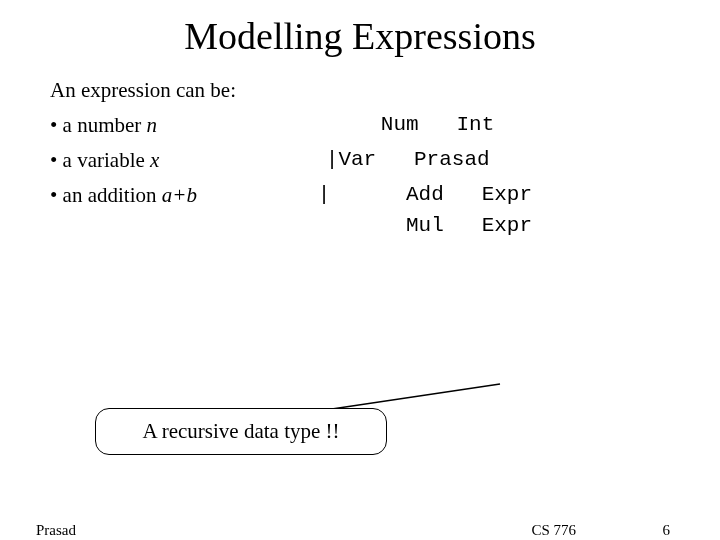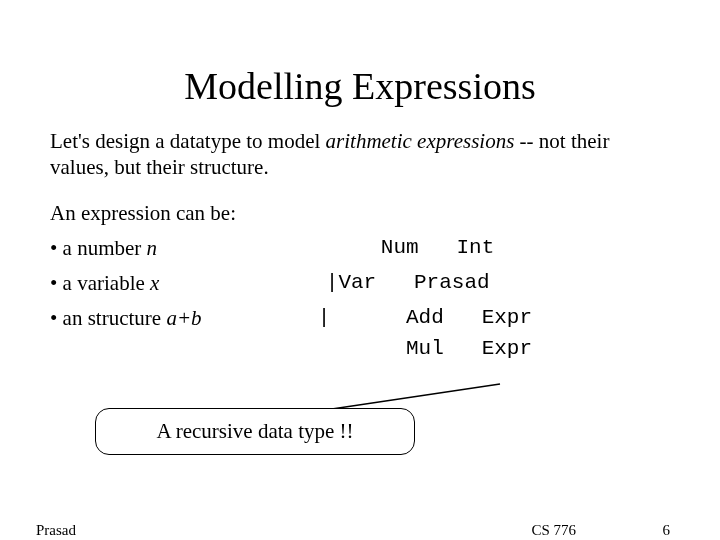--- a/index.html
+++ b/index.html
@@ -7,22 +7,21 @@
     padding: 0;
     width: 720px;
     height: 540px;
     background: #fff;
     font-family: "Times New Roman", Times, serif;
     color: #000;
     position: relative;
     overflow: hidden;
   }
   .slide {
-    padding: 17px 50px 0 50px;
-    margin-top: 37px;
+    padding: 4px 50px 0 50px;
   }
   .title {
     font-size: 38px;
     text-align: center;
     margin: 10px 0 20px 0;
     font-weight: normal;
   }
   .intro {
     font-size: 21px;
     line-height: 1.25;
@@ -43,21 +42,21 @@
     flex: 1;
     font-family: "Courier New", Courier, monospace;
     font-size: 21px;
     white-space: pre;
   }
   .var { font-style: italic; }
   .callout-wrap {
     position: absolute;
     left: 95px;
     top: 408px;
-    width: 320px;
+    width: 292px;
   }
   .callout {
     border: 1.5px solid #000;
     border-radius: 14px;
     padding: 10px 18px;
     font-size: 21px;
     background: #fff;
     text-align: center;
     position: relative;
     z-index: 2;
@@ -81,40 +80,37 @@
   .footer .fc { position: absolute; left: 0; width: 576px; text-align: right; }
   .footer .fr { position: absolute; right: 50px; }
   .underline { text-decoration: underline; }
 </style>
 </head>
 <body>
 
 <div class="slide">
   <h1 class="title">Modelling Expressions</h1>
 
-  <div class="intro">
-    <span>Let's design a datatype to model </span><span class="ital">arithmetic expressions</span><span> -- not their values, but their structure.</span>
-  </div>
 
   <div class="row">
     <div class="left">An expression can be:</div>
   </div>
 
   <div class="row" style="margin-top:10px;">
     <div class="left">• <span>a number </span><span class="var">n</span></div>
     <div class="right">        Num   Int</div>
   </div>
 
   <div class="row" style="margin-top:10px;gap:8px;">
     <div class="left">• <span>a variable </span><span class="var">x</span></div>
     <div class="right">   |Var   Prasad</div>
   </div>
 
   <div class="row" style="margin-top:10px;">
-    <div class="left">• <span>an structure </span><span class="var">a+b</span></div>
+    <div class="left">• <span>an addition </span><span class="var">a+b</span></div>
     <div class="right">   |      Add   Expr</div>
   </div>
 
 
   <div class="row" style="margin-top:6px;">
     <div class="left"></div>
     <div class="right">          Mul   Expr</div>
   </div>
 </div>
 

